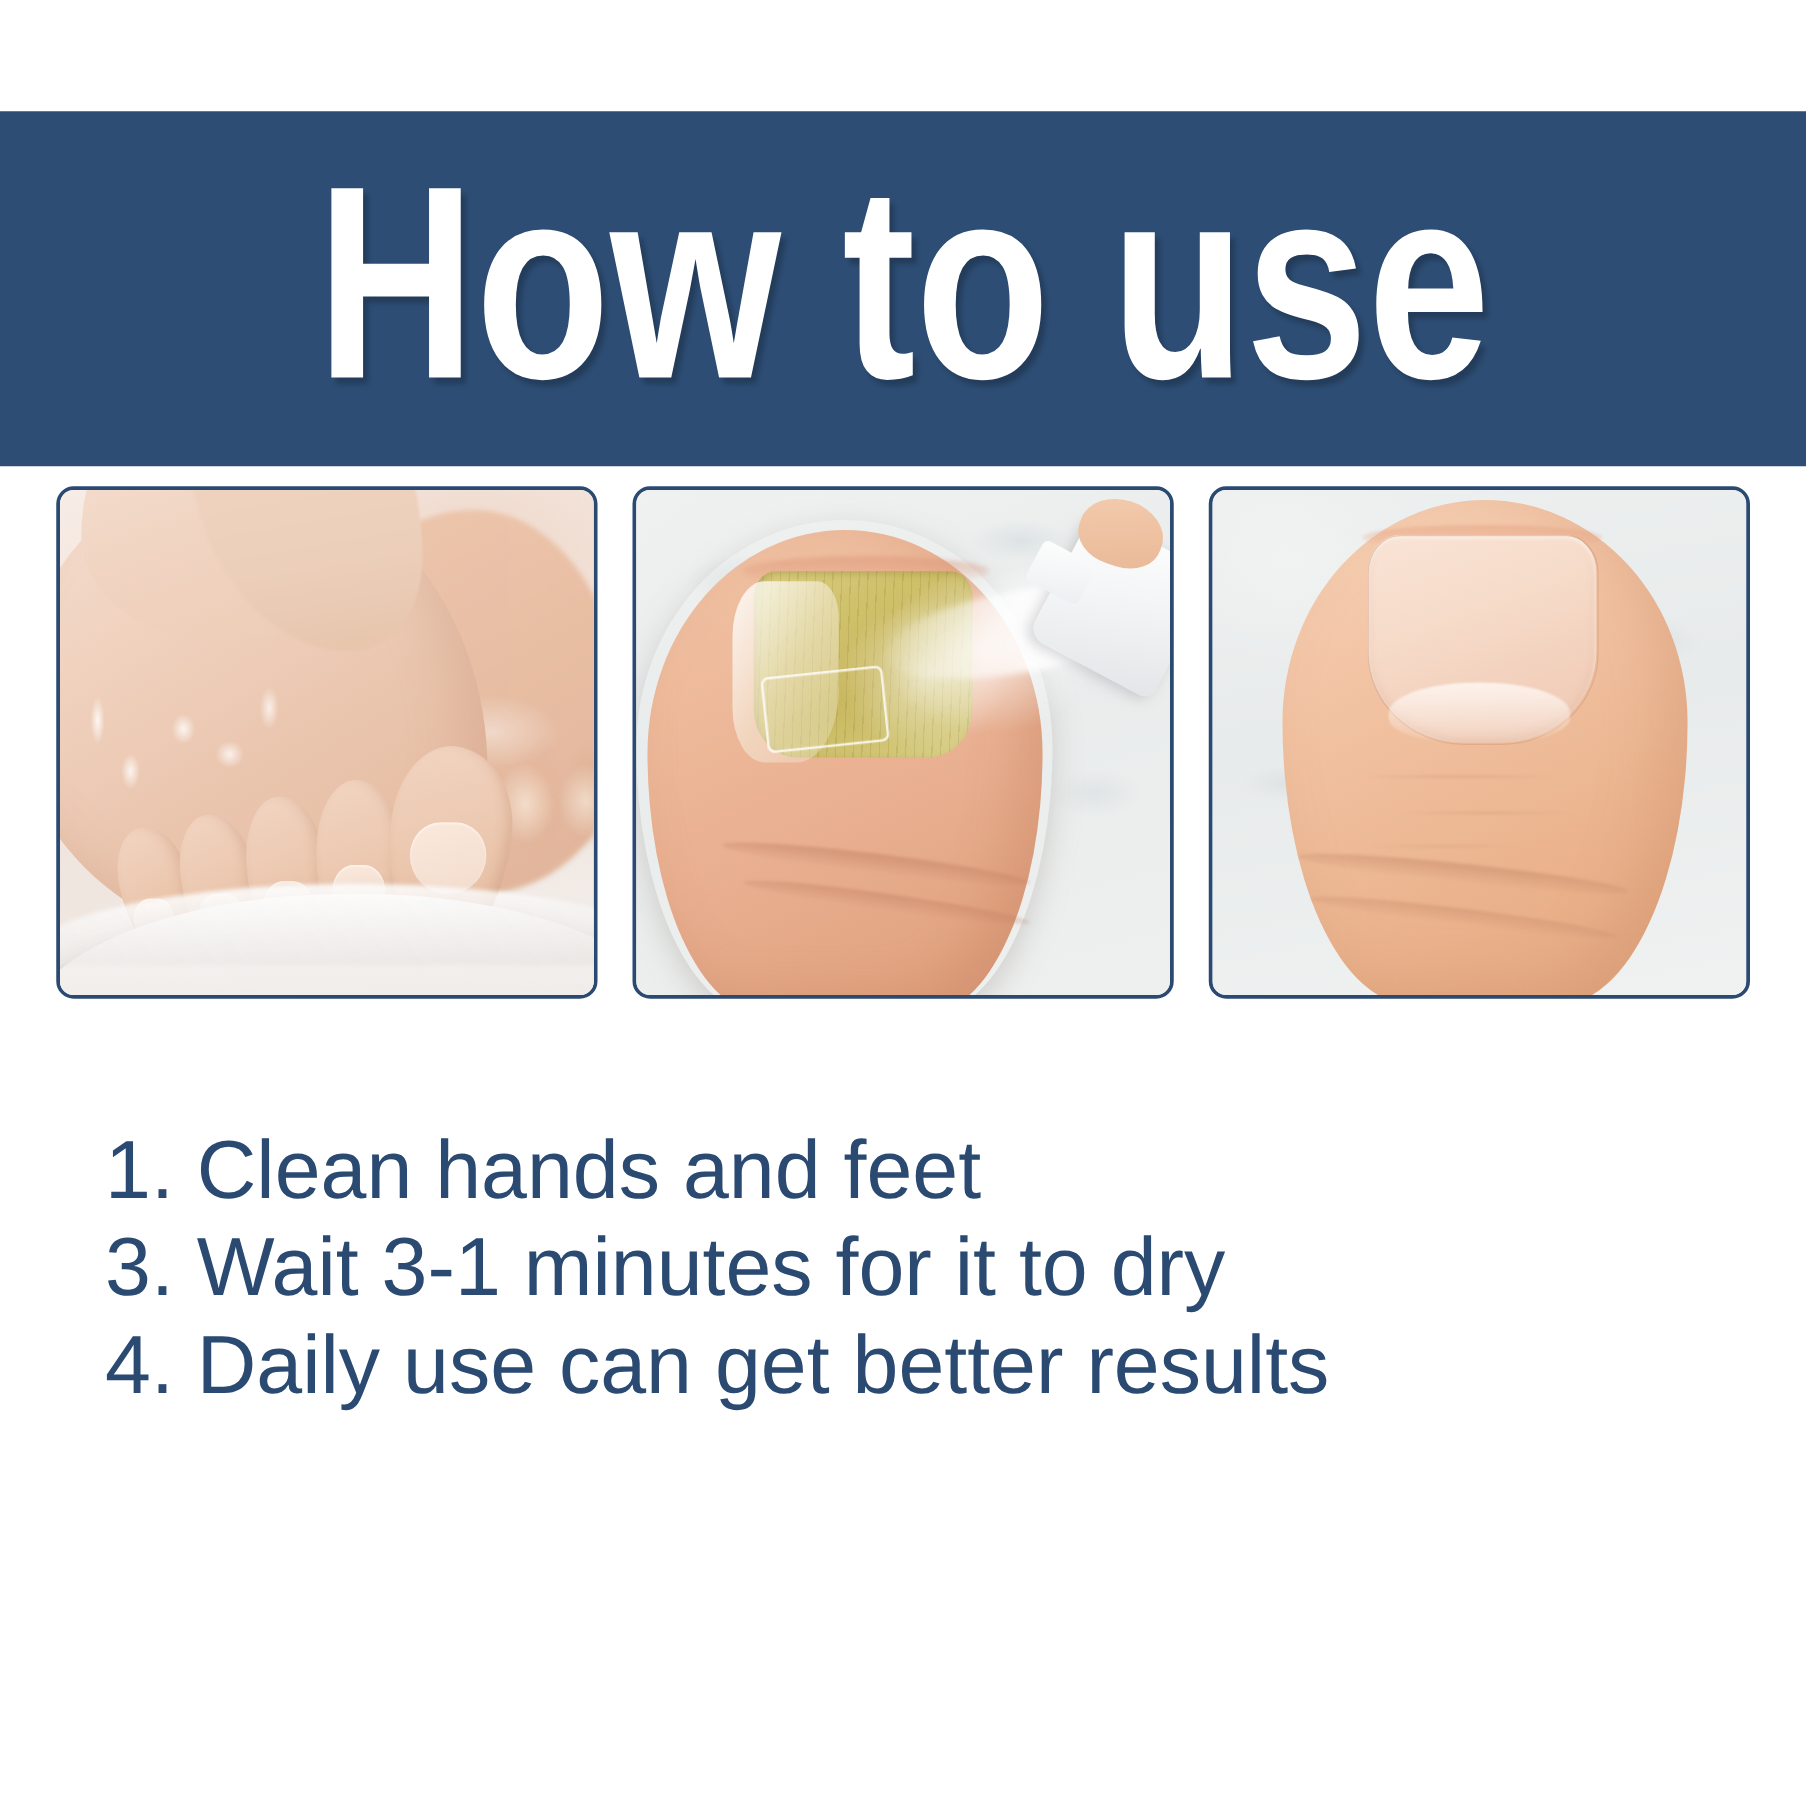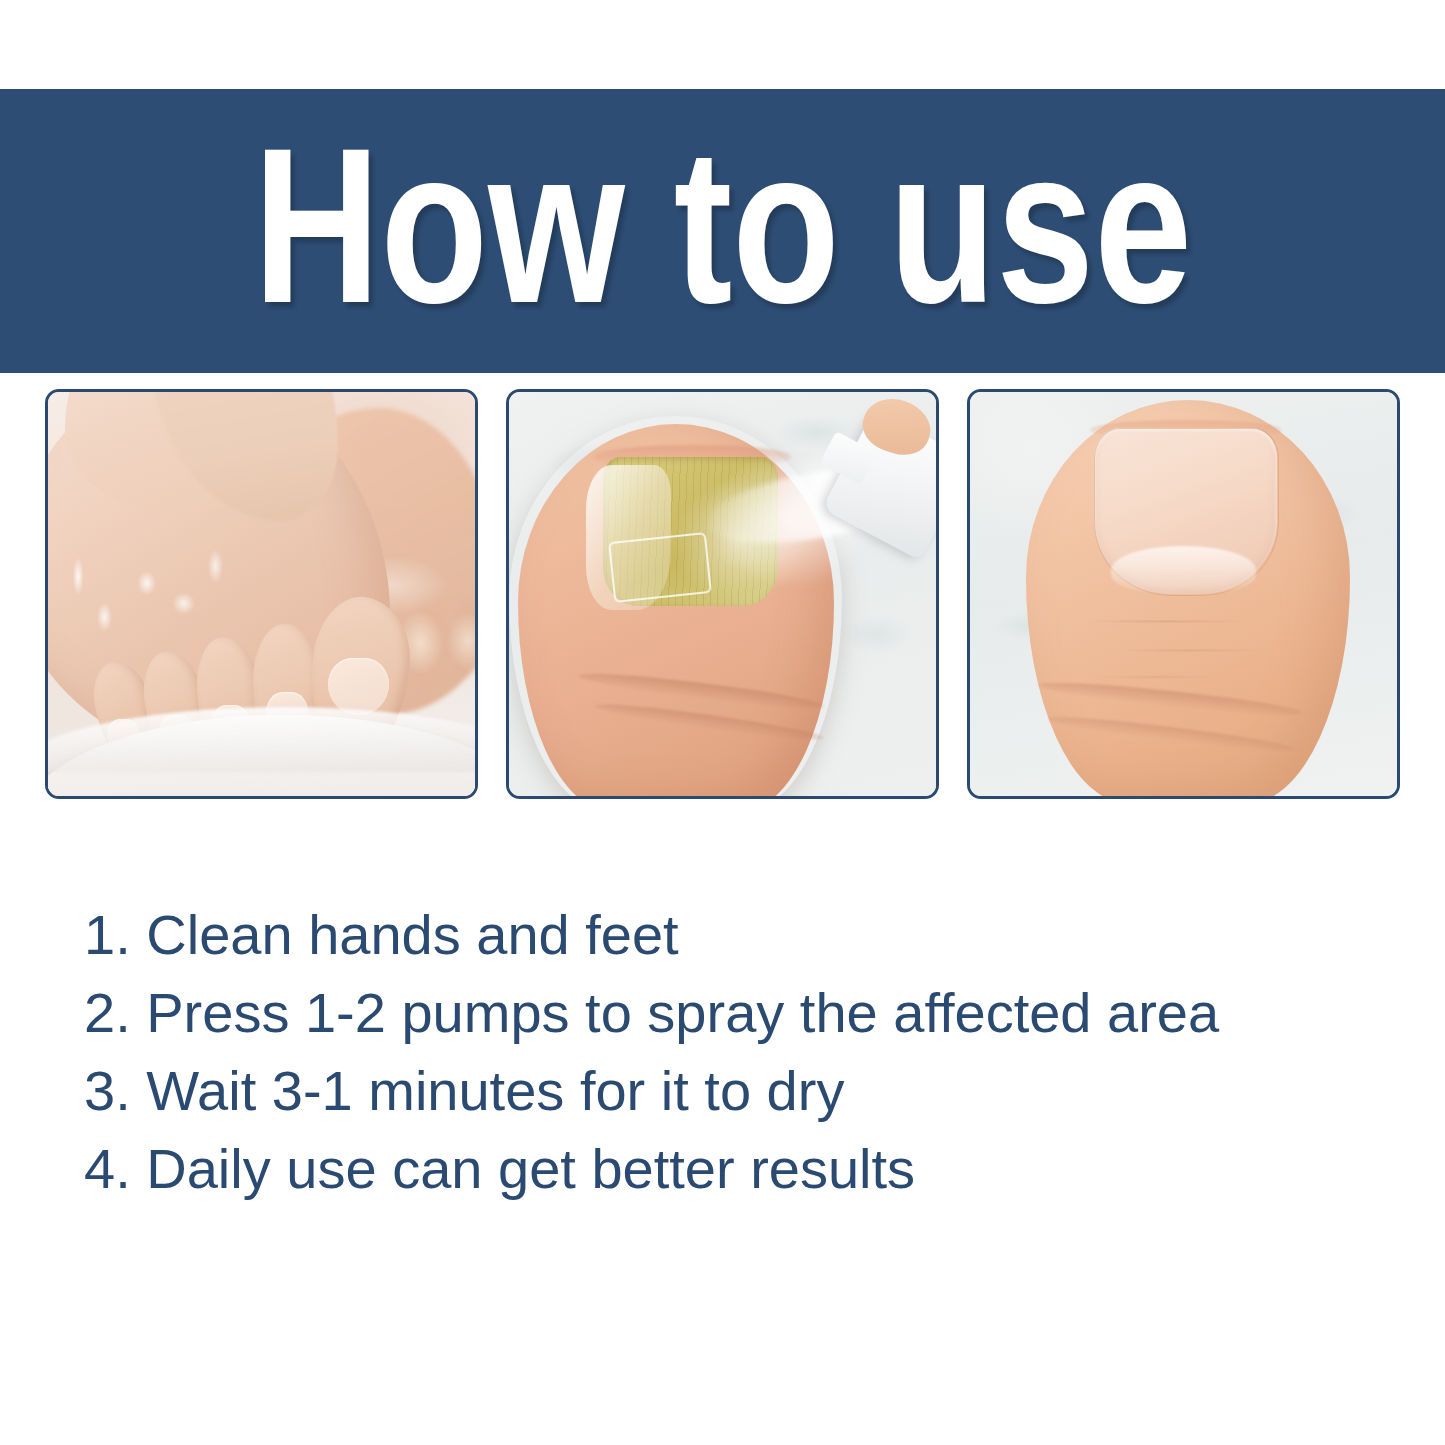--- a/index.html
+++ b/index.html
@@ -407,21 +407,21 @@
   }
 
   
   .steps {
     position: absolute;
     left: 84px;
     top: 896px;
     width: 1300px;
     color: #2b4a72;
     font-family: "Liberation Sans", sans-serif;
-    font-size: 56px;
+    font-size: 66px;
     line-height: 78px;
     font-weight: normal;
   }
   .step {
     white-space: pre-wrap;
     margin: 0;
   }
 </style>
 </head>
 <body>
@@ -493,16 +493,15 @@
       <div class="p3-wrinkles"></div>
       <div class="p3-crease1"></div>
       <div class="p3-crease2"></div>
     </div>
   </div>
 
 </div>
 
 <div class="steps">
   <div class="step">1. Clean hands and feet</div>
-  <div class="step">2. Press 1-2 pumps to spray the affected area</div>
   <div class="step">3. Wait 3-1 minutes for it to dry</div>
   <div class="step">4. Daily use can get better results</div>
 </div>
 
 </body></html>

